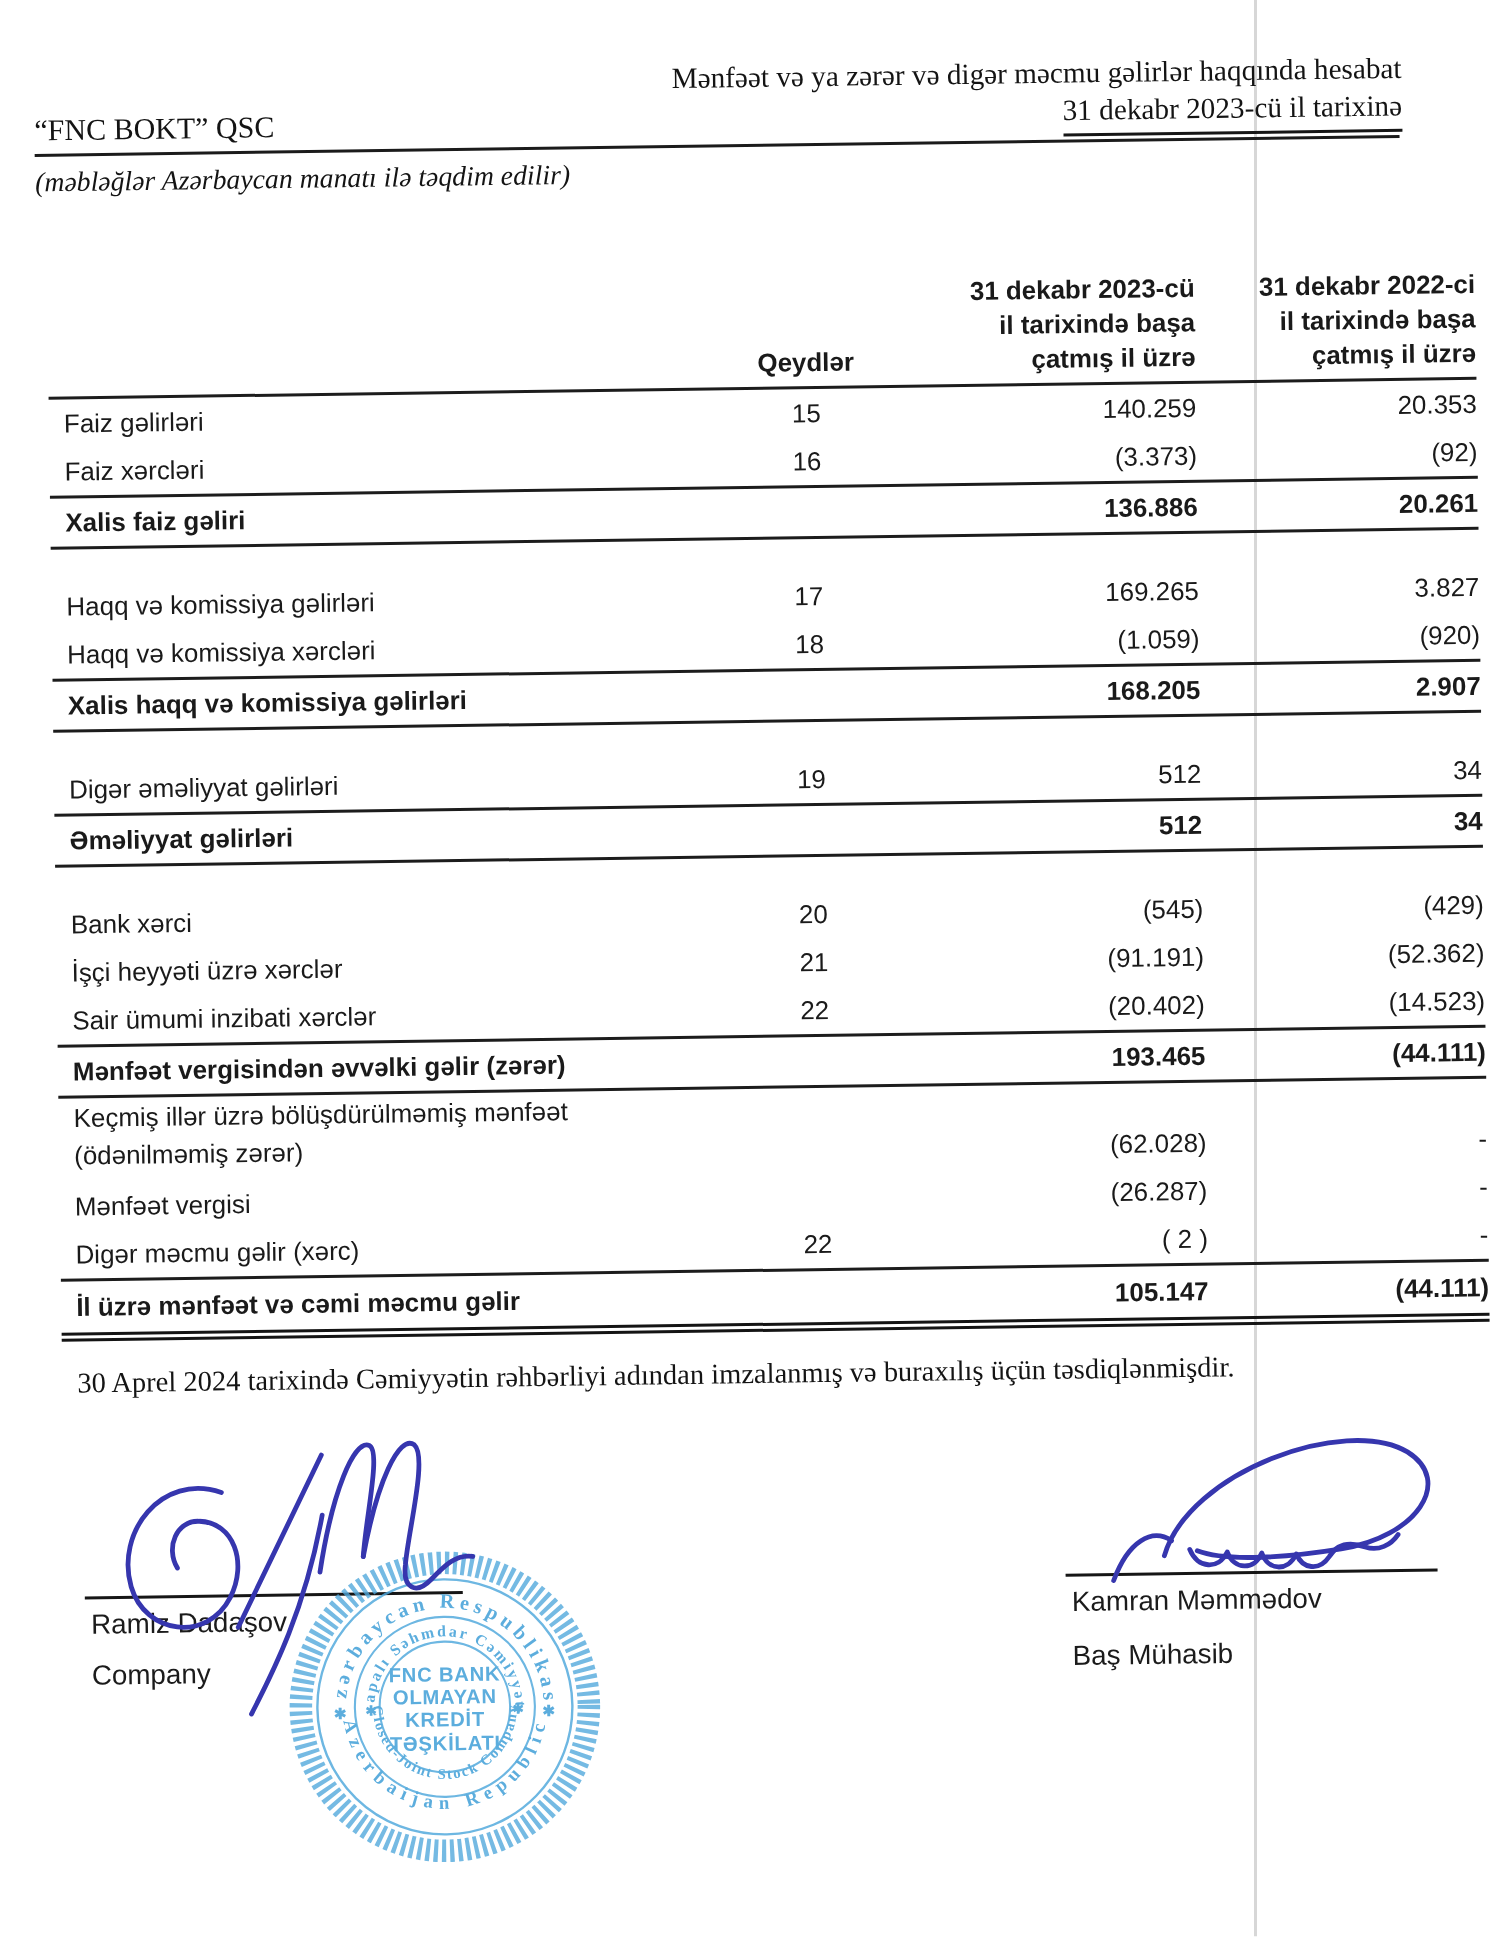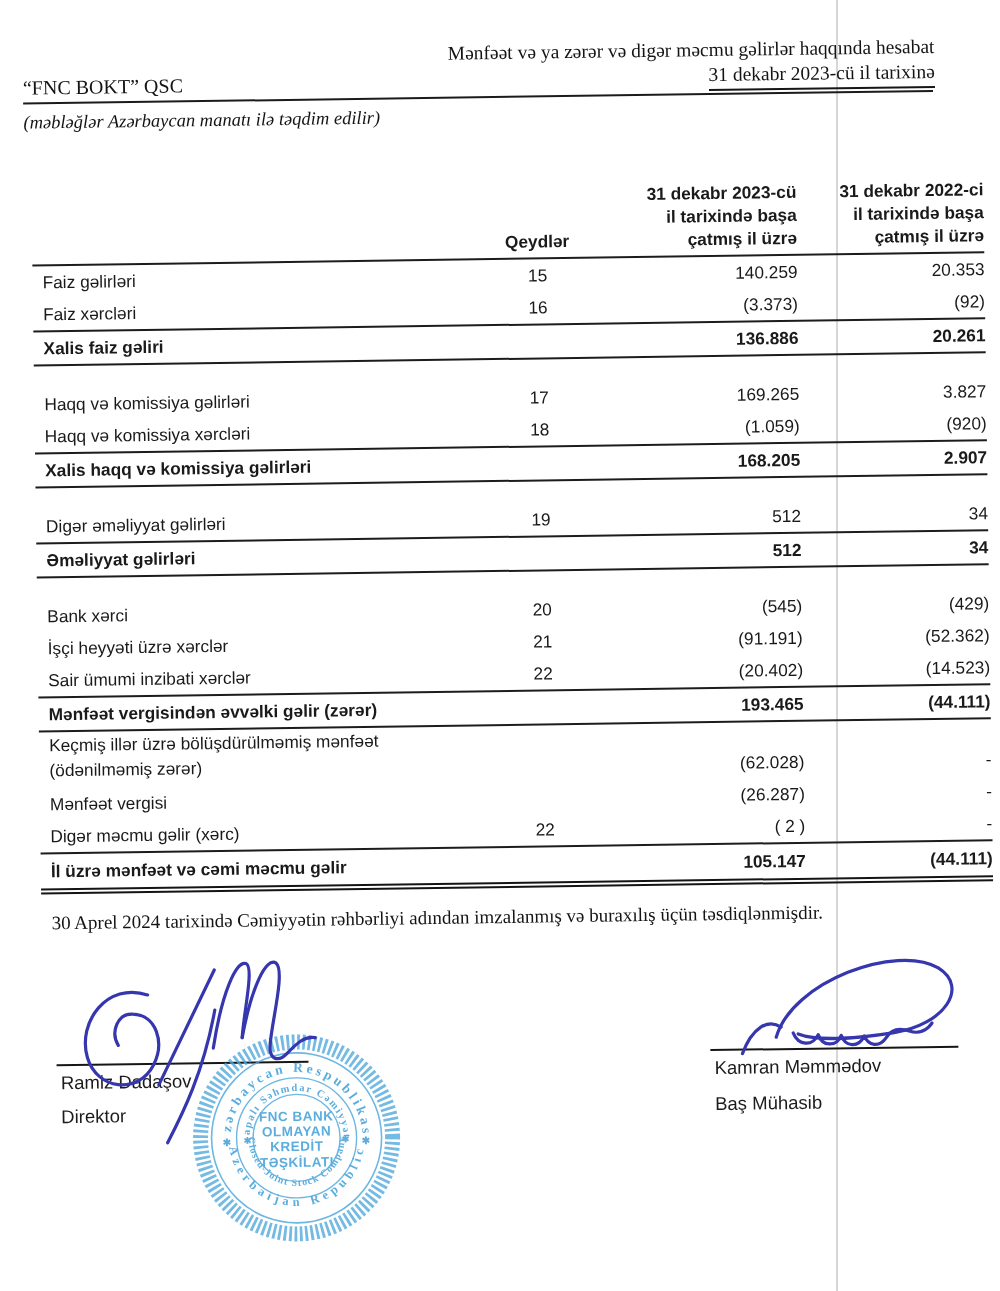--- a/index.html
+++ b/index.html
@@ -187,21 +187,21 @@
           <div class="cell c-v2">(44.111)</div>
         </div>
       </div>
   </div>
 
   <div class="approval">30 Aprel 2024 tarixində Cəmiyyətin rəhbərliyi adından imzalanmış və buraxılış üçün təsdiqlənmişdir.</div>
 
   <div class="sig-line left"></div>
   <div class="sig-line right"></div>
   <div class="sig-name n-left">Ramiz Dadaşov</div>
-  <div class="sig-title t-left">Direktor</div>
+  <div class="sig-title t-left">Company</div>
   <div class="sig-name n-right">Kamran Məmmədov</div>
   <div class="sig-title t-right">Baş Mühasib</div>
 
   <svg class="stamp-svg" width="228" height="228" viewBox="0 0 228 228">
     <g stroke="#4fa7db" fill="none">
       <circle cx="114" cy="114" r="96" stroke-width="15" stroke-dasharray="2.8 2.6" opacity="0.85"></circle>
       <circle cx="114" cy="114" r="85" stroke-width="1.6" opacity="0.9"></circle>
       <circle cx="114" cy="114" r="60" stroke-width="1.4" opacity="0.9"></circle>
       <circle cx="114" cy="114" r="43.5" stroke-width="1.4" opacity="0.9"></circle>
     </g>

